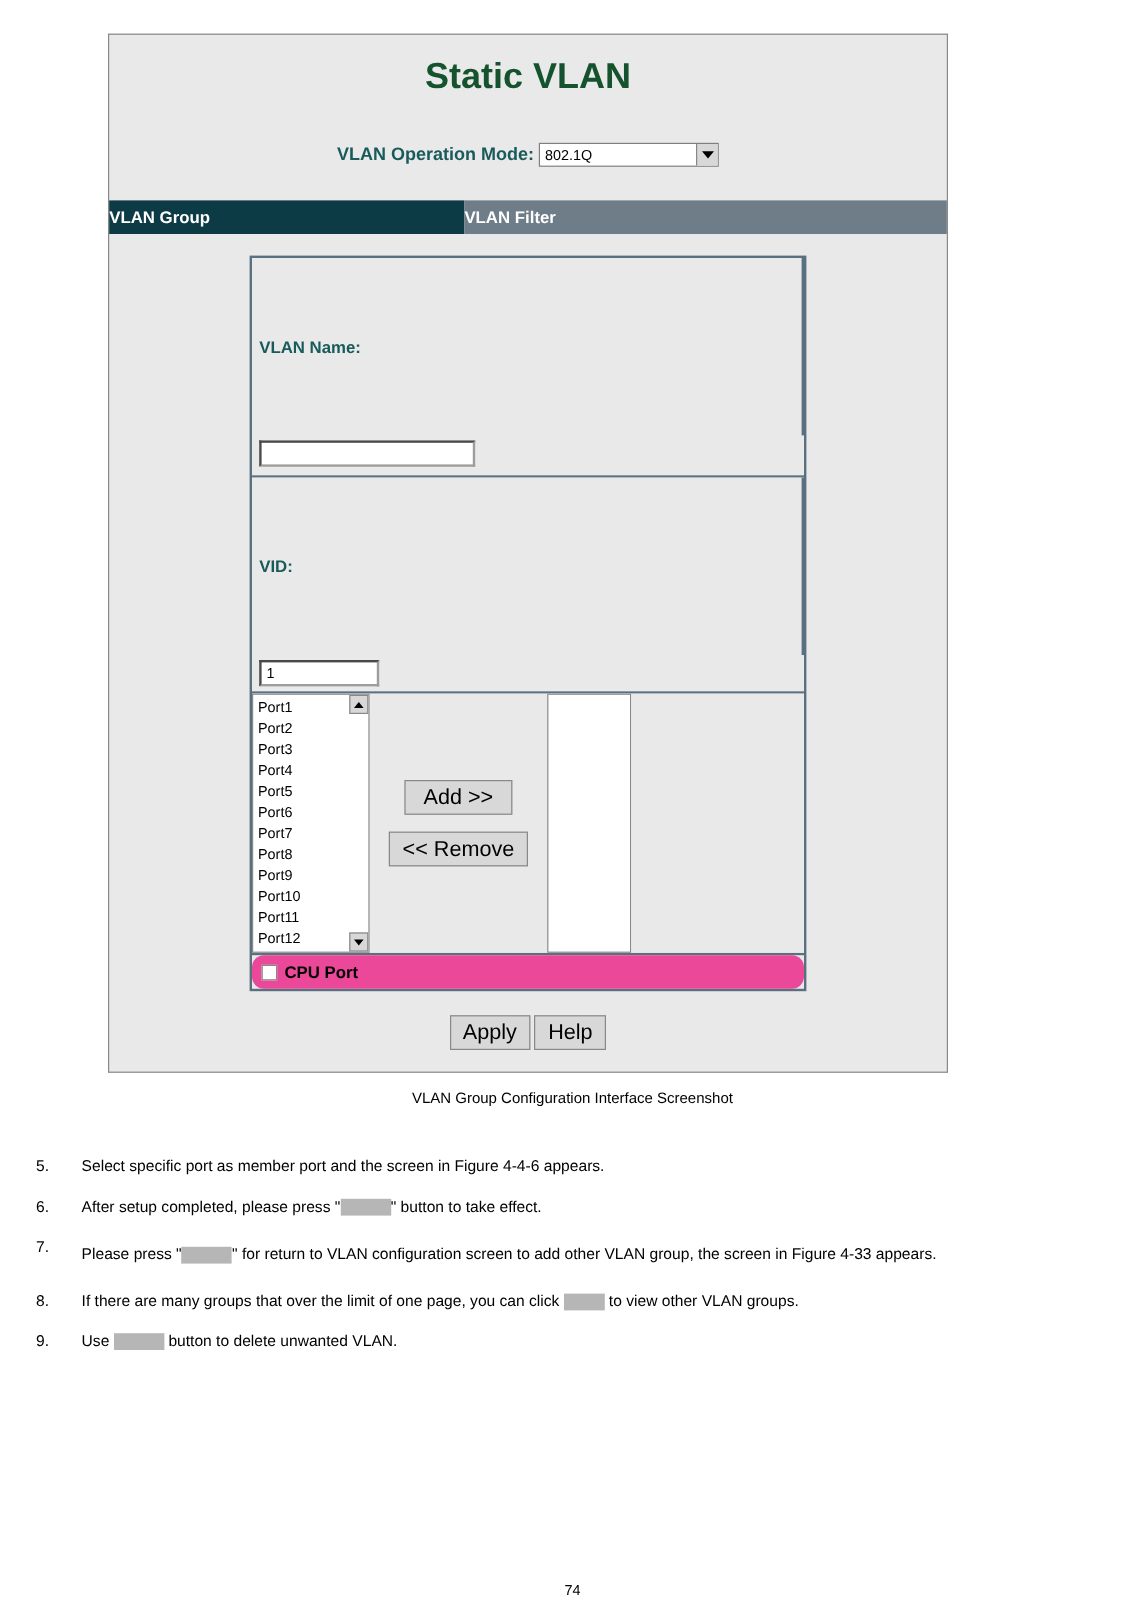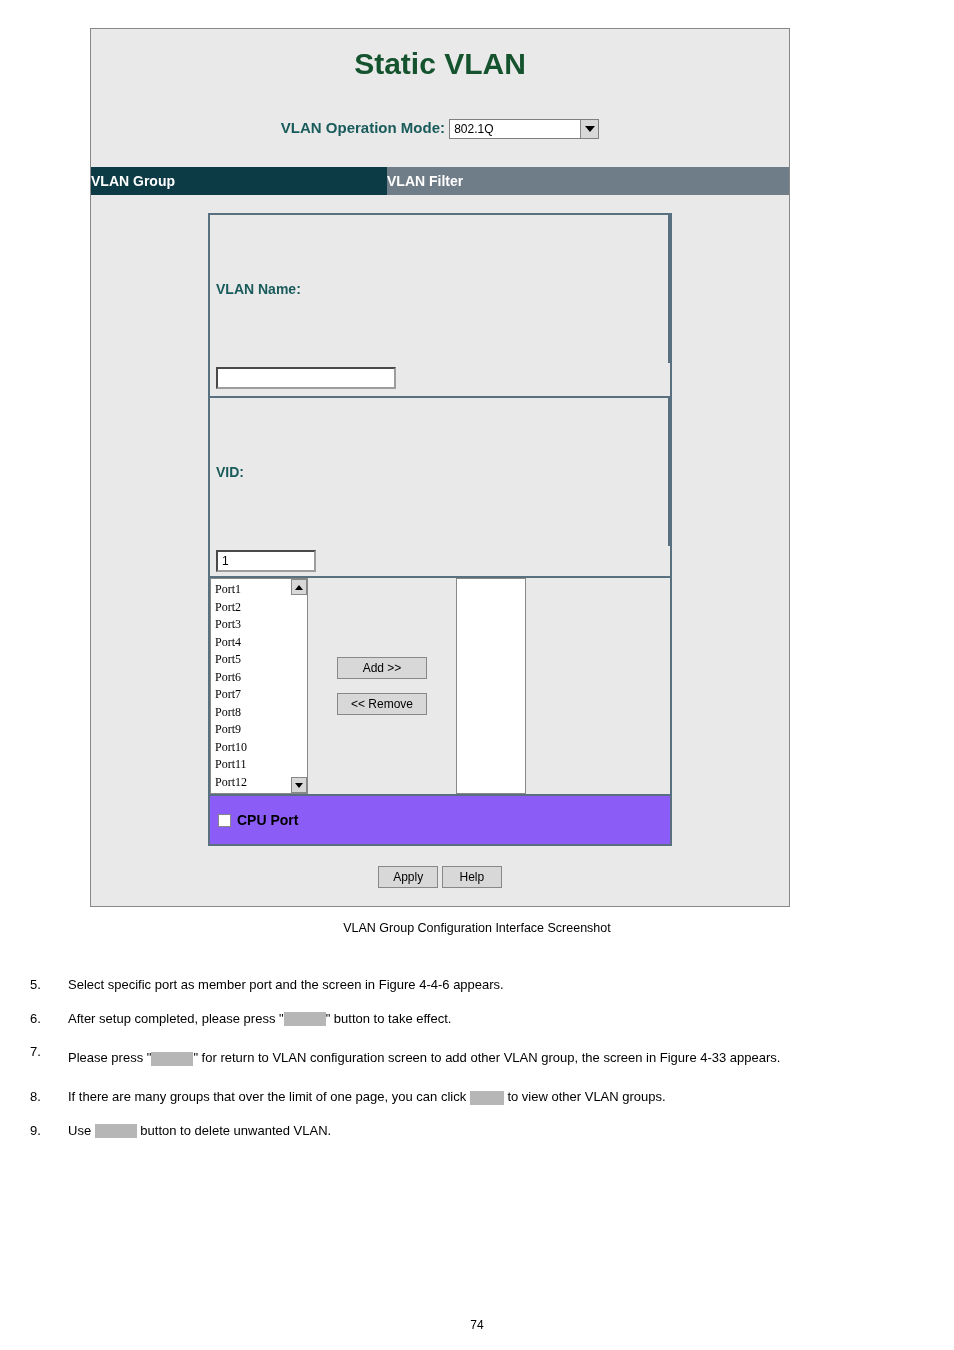--- a/index.html
+++ b/index.html
@@ -141,21 +141,21 @@
     font-family: Arial;
     font-size: 12px;
     height: 216px;
   }
   .port-scroll {
     overflow: hidden;
     height: 100%;
     width: 80px;
     padding: 2px 0 0 4px;
   }
-  .port-scroll div { line-height: 17.5px; font-family: Liberation Serif, serif; }
+  .port-scroll div { line-height: 17.5px; }
   .port-arrow-up, .port-arrow-down {
     position: absolute;
     right: 0;
     width: 16px; height: 16px;
     background: #d8d8d8;
     border: 1px solid #888;
   }
   .port-arrow-up { top: 0; }
   .port-arrow-down { bottom: 0; }
   .port-arrow-up::after {
@@ -178,36 +178,37 @@
     background: #e9e9e9;
   }
   .std-btn {
     display: inline-block;
     min-width: 90px;
     text-align: center;
     padding: 3px 10px;
     background: #d8d8d8;
     border: 1px solid #888;
     font-family: Arial;
-    font-size: 12px;
+    font-size: 18px;
   }
   .target-list {
     flex: 0 0 70px;
     background: #fff;
     border: 1px solid #888;
     height: 216px;
     margin: 0;
   }
   .port-row-spacer { flex:1; background:#e9e9e9; }
 
   .cpu-row {
-    padding: 16px 8px;
+    padding: 6px 8px;
     font-weight: bold;
     font-size: 14px;
-    background: #8b5cf6;
+    background: #ec4899;
+    border-radius: 10px;
   }
   .chk {
     display: inline-block;
     width: 13px; height: 13px;
     border: 1px solid #888;
     background: #fff;
     margin-right: 6px;
     vertical-align: -2px;
     position: relative;
   }

